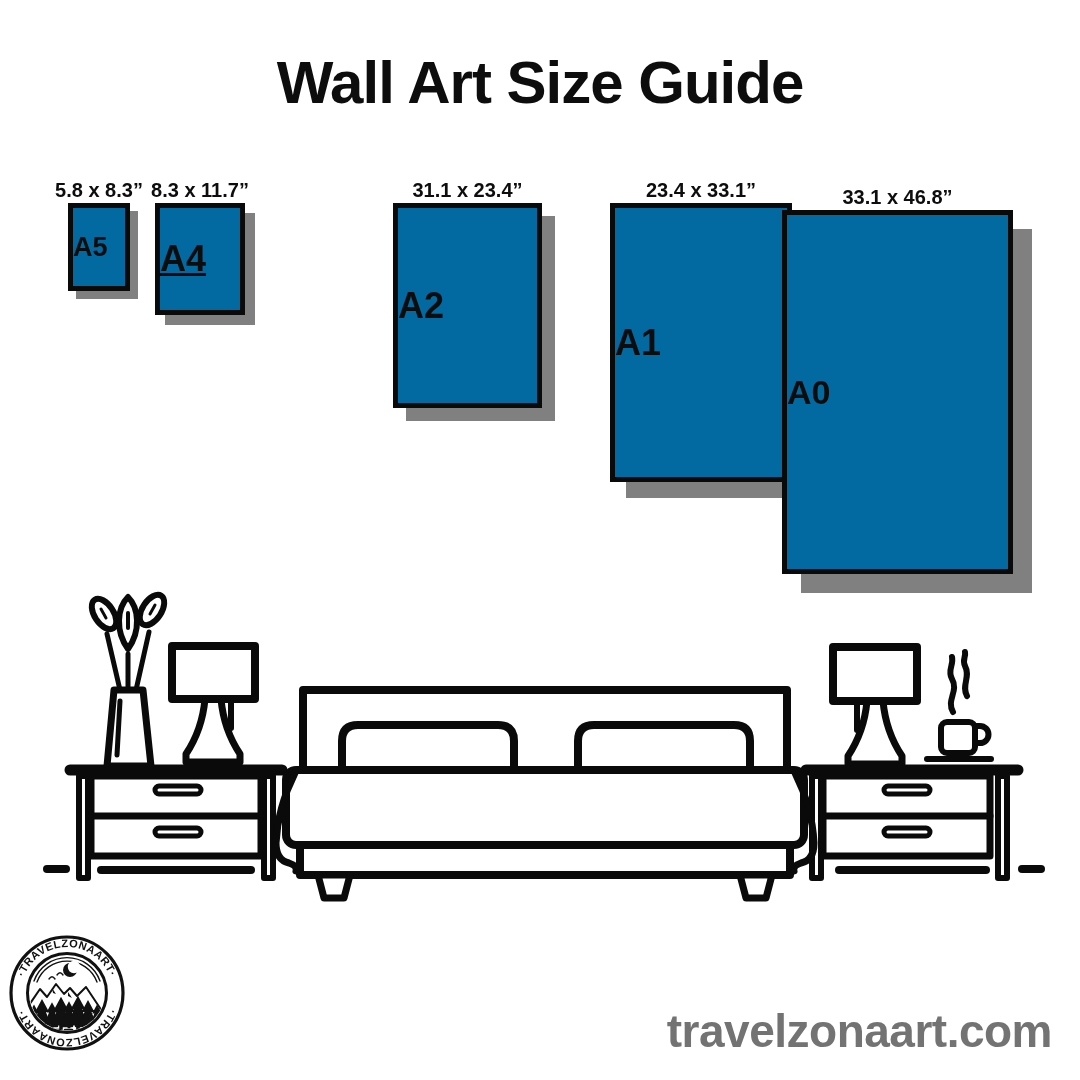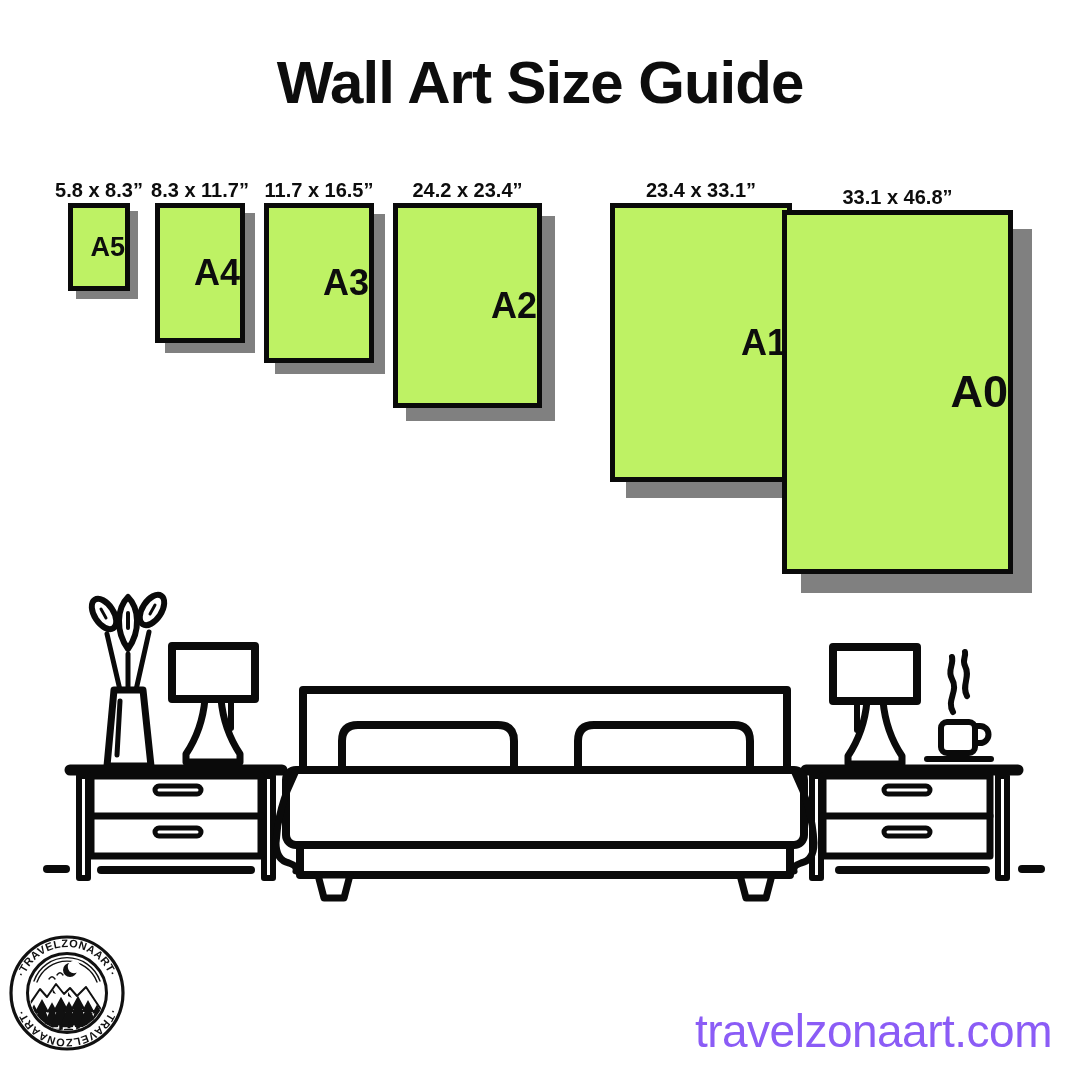--- a/index.html
+++ b/index.html
@@ -7,67 +7,63 @@
     position:relative;width:1080px;height:1080px;background:#ffffff;
     font-family:"Liberation Sans","DejaVu Sans",sans-serif;color:#0a0a0a;
     overflow:hidden;margin:0 auto;
   }
   .title{
     position:absolute;top:48px;left:0;width:100%;text-align:center;
     font-size:60px;font-weight:800;letter-spacing:-1px;color:#0d0d0d;
   }
   
   .paper{
-    position:absolute;box-sizing:border-box;background:#bef264;border:5px solid #0a0a0a;
-    display:flex;align-items:center;justify-content:flex-end;
+    position:absolute;box-sizing:border-box;background:#0369a1;border:5px solid #0a0a0a;
+    display:flex;align-items:center;justify-content:flex-start;
   }
   .paper .dims{
     position:absolute;top:-29px;left:50%;transform:translateX(-50%);
     white-space:nowrap;font-size:20px;font-weight:700;color:#0d0d0d;
   }
   .paper .code{font-size:36px;font-weight:700;color:#0d0d0d;}
   .a5{left:68px; top:203px;width:62px; height:88px; box-shadow:8px 8px 0 #808080;}
   .a5 .code{font-size:27px;}
-  .a4{left:155px;top:203px;width:90px; height:140px;box-shadow:10px 10px 0 #808080;}
+  .a4{left:155px;top:203px;width:90px; height:112px;box-shadow:10px 10px 0 #808080;text-decoration:underline;}
   .a3{left:264px;top:203px;width:110px;height:160px;box-shadow:11px 11px 0 #808080;}
   .a2{left:393px;top:203px;width:149px;height:205px;box-shadow:13px 13px 0 #808080;}
   .a1{left:568px;top:203px;width:182px;height:279px;box-shadow:16px 16px 0 #808080;margin-left:42px;}
   .a0{left:782px;top:210px;width:231px;height:364px;box-shadow:19px 19px 0 #808080;}
-  .a0 .code{font-size:45px;}
+  .a0 .code{font-size:34px;}
   
   #scene{position:absolute;left:0;top:0;width:1080px;height:1080px;}
   
   .website{
-    position:absolute;right:28px;bottom:22px;font-size:46px;font-weight:400;
-    letter-spacing:-0.5px;color:#8b5cf6;
+    position:absolute;right:28px;bottom:22px;font-size:46px;font-weight:700;
+    letter-spacing:-0.5px;color:#737373;
   }
   #logo{position:absolute;left:7px;top:933px;width:120px;height:120px;}
   #logo text{font-family:"Liberation Sans","DejaVu Sans",sans-serif;}
 </style>
 </head>
 <body>
 
 <div id="canvas">
 
   <div class="title">Wall Art Size Guide</div>
 
   <div class="paper a5">
     <div class="dims">5.8 x 8.3”</div>
     <div class="code">A5</div>
   </div>
   <div class="paper a4">
     <div class="dims">8.3 x 11.7”</div>
     <div class="code">A4</div>
   </div>
-  <div class="paper a3">
-    <div class="dims">11.7 x 16.5”</div>
-    <div class="code">A3</div>
-  </div>
   <div class="paper a2">
-    <div class="dims">24.2 x 23.4”</div>
+    <div class="dims">31.1 x 23.4”</div>
     <div class="code">A2</div>
   </div>
   <div class="paper a1">
     <div class="dims">23.4 x 33.1”</div>
     <div class="code">A1</div>
   </div>
   <div class="paper a0">
     <div class="dims">33.1 x 46.8”</div>
     <div class="code">A0</div>
   </div>

